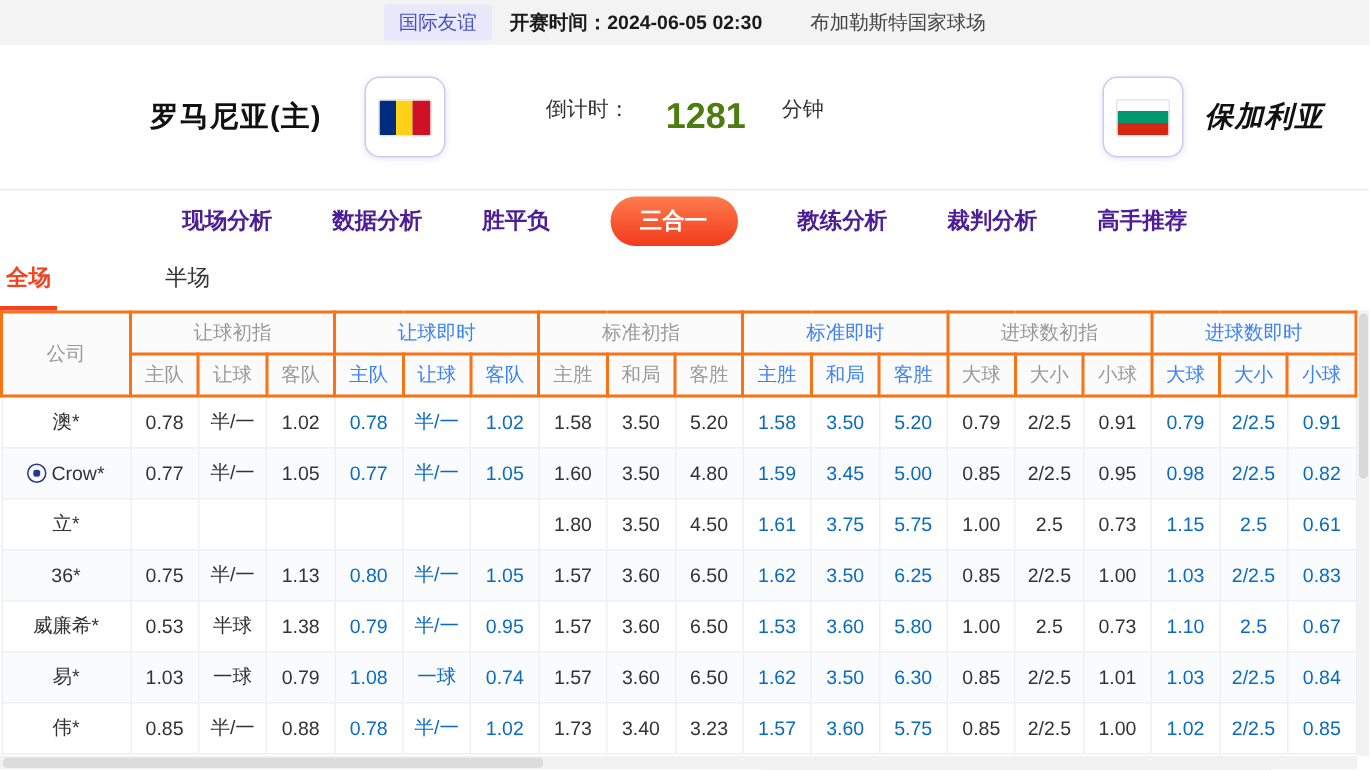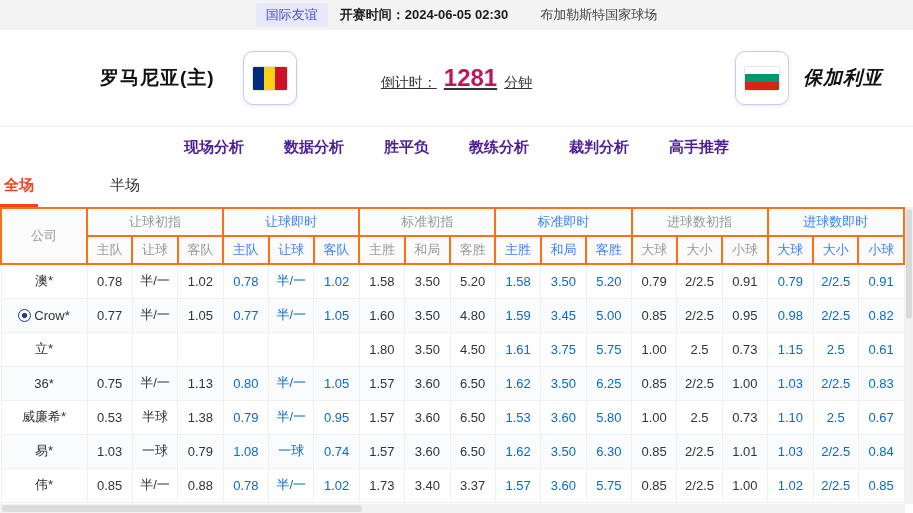--- a/index.html
+++ b/index.html
@@ -19,22 +19,22 @@
   .team { display:flex; align-items:center; }
   .team.home { margin-left:100px; gap:28px; }
   .team.away { margin-left:auto; margin-right:30px; gap:14px;font-style:italic; }
   .team-name { font-size:19px; font-weight:bold; color:#111; letter-spacing:1px; }
   .flag-box { width:54px; height:54px; border:1px solid #cfc9ef; border-radius:10px; background:#fff; display:flex; align-items:center; justify-content:center; box-shadow:0 1px 4px rgba(120,110,220,.18); }
   .flag { width:36px; height:25px; display:flex; border-radius:2px; overflow:hidden; border:1px solid #e6e6e6; }
   .flag i { display:block; flex:1; }
   .flag.vert { flex-direction:row; }
   .flag.horz { flex-direction:column; }
   .flag.horz i { width:100%; }
-  .countdown { position:absolute; left:50%; top:50%; transform:translate(-50%,-50%); display:flex; align-items:flex-end; gap:7px; font-size:14px; color:#333;text-decoration:underline; }
-  .countdown-value { font-size:24px; font-weight:bold; color:#be185d; }
+  .countdown { position:absolute; left:50%; top:50%; transform:translate(-50%,-50%); display:flex; align-items:flex-start; gap:24px; font-size:14px; color:#333; }
+  .countdown-value { font-size:24px; font-weight:bold; color:#4d7c0f; }
 
   
   .nav-tabs { height:40px; display:flex; align-items:center; justify-content:center; gap:40px; background:#fff; }
   .nav-tab { font-size:15px; font-weight:bold; color:#4c1d95; cursor:pointer; white-space:nowrap; }
   .nav-tab.active { background:linear-gradient(180deg,#ff7c4d,#f13a1c); color:#fff; padding:7px 20px; border-radius:17px; }
 
   
   .sub-tabs { height:40px; display:flex; gap:68px; background:#fff; }
   .sub-tab { font-size:15px; color:#333; display:flex; align-items:center; height:100%; border-bottom:3px solid transparent; padding:0 4px; cursor:pointer; }
   .sub-tab.active { color:#f4431f; font-weight:bold; border-bottom-color:#f4431f; }
@@ -93,20 +93,21 @@
           </span>
       </span>
       <span class="team-name">保加利亚</span>
     </div>
   </div>
 
   <nav class="nav-tabs">
       <span class="nav-tab">现场分析</span>
       <span class="nav-tab">数据分析</span>
       <span class="nav-tab">胜平负</span>
+      <span class="nav-tab active">三合一</span>
       <span class="nav-tab">教练分析</span>
       <span class="nav-tab">裁判分析</span>
       <span class="nav-tab">高手推荐</span>
     </nav>
 
   <div class="sub-tabs">
       <span class="sub-tab active">全场</span>
       <span class="sub-tab">半场</span>
     </div>
 
@@ -293,21 +294,21 @@
         <tr>
           <td class="company">伟*</td>
           <td>0.85</td>
           <td>半/一</td>
           <td>0.88</td>
           <td class="live">0.78</td>
           <td class="live">半/一</td>
           <td class="live">1.02</td>
           <td>1.73</td>
           <td>3.40</td>
-          <td>3.37</td>
+          <td>3.23</td>
           <td class="live">1.57</td>
           <td class="live">3.60</td>
           <td class="live">5.75</td>
           <td>0.85</td>
           <td>2/2.5</td>
           <td>1.00</td>
           <td class="live">1.02</td>
           <td class="live">2/2.5</td>
           <td class="live">0.85</td>
         </tr>

